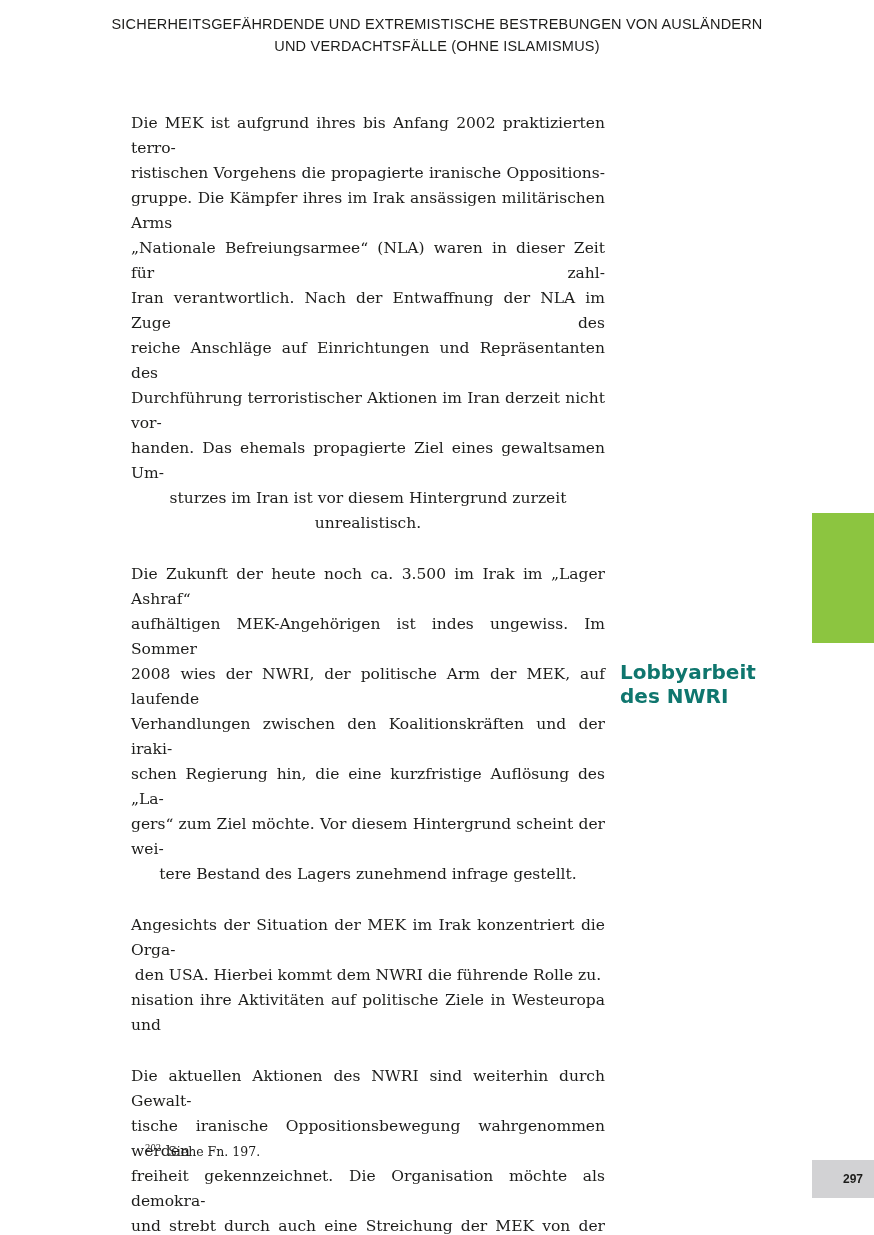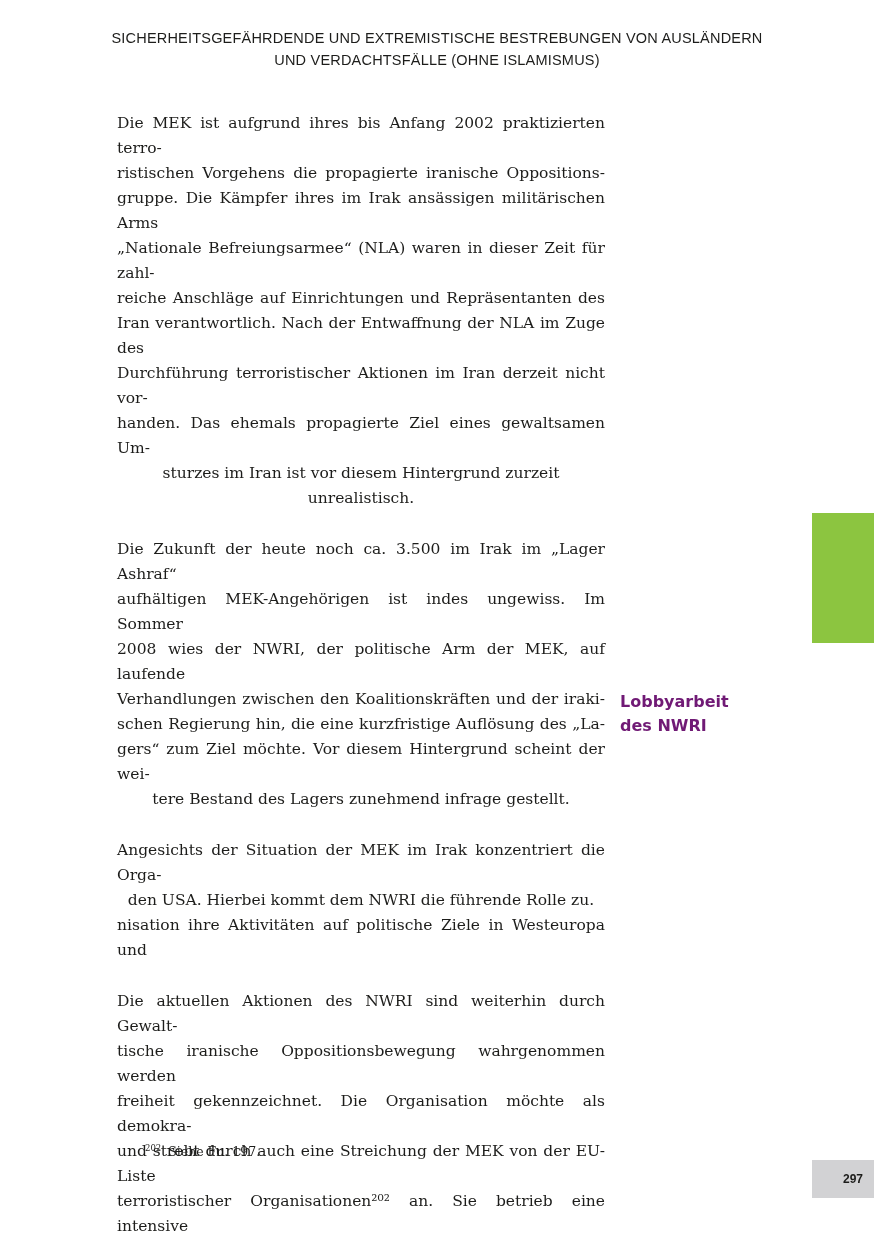--- a/index.html
+++ b/index.html
@@ -10,21 +10,21 @@
   .page {
     position: relative;
     width: 874px;
     height: 1235px;
     background: #ffffff;
     overflow: hidden;
     color: #1d1d1b;
   }
   .running-head {
     position: absolute;
-    top: 27px;
+    top: 13px;
     left: 0;
     width: 874px;
     text-align: center;
     font-family: "Liberation Sans", sans-serif;
     font-size: 14.5px;
     line-height: 22px;
     letter-spacing: 0.2px;
     color: #1d1d1b;
   }
   .body-text {
@@ -37,35 +37,36 @@
     line-height: 25px;
     color: #1d1d1b;
   }
   .paragraph {
     margin: 0 0 26px 0;
   }
   .text-line {
     text-align: justify;
     text-align-last: justify;
     white-space: normal;
+    margin-left: 14px;
   }
   .text-line.last {
     text-align: center;
     text-align-last: auto;
   }
   .margin-note {
     position: absolute;
-    top: 690px;
+    top: 660px;
     left: 620px;
     width: 130px;
     font-family: "DejaVu Sans", "Liberation Sans", sans-serif;
     font-weight: bold;
-    font-size: 16px;
+    font-size: 20px;
     line-height: 24px;
-    color: #701a75;
+    color: #0f766e;
   }
   .green-marker {
     position: absolute;
     top: 513px;
     left: 812px;
     width: 62px;
     height: 130px;
   }
   .footnote {
     position: absolute;
@@ -108,22 +109,22 @@
     <div>SICHERHEITSGEFÄHRDENDE UND EXTREMISTISCHE BESTREBUNGEN VON AUSLÄNDERN</div>
     <div>UND VERDACHTSFÄLLE (OHNE ISLAMISMUS)</div>
   </div>
 
   <div class="body-text">
       <div class="paragraph">
         <div class="text-line">Die MEK ist aufgrund ihres bis Anfang 2002 praktizierten terro-</div>
         <div class="text-line">ristischen Vorgehens die propagierte iranische Oppositions-</div>
         <div class="text-line">gruppe. Die Kämpfer ihres im Irak ansässigen militärischen Arms</div>
         <div class="text-line">„Nationale Befreiungsarmee“ (NLA) waren in dieser Zeit für zahl-</div>
+        <div class="text-line">Iran verantwortlich. Nach der Entwaffnung der NLA im Zuge des</div>
         <div class="text-line">reiche Anschläge auf Einrichtungen und Repräsentanten des</div>
-        <div class="text-line">Iran verantwortlich. Nach der Entwaffnung der NLA im Zuge des</div>
         <div class="text-line">Durchführung terroristischer Aktionen im Iran derzeit nicht vor-</div>
         <div class="text-line">handen. Das ehemals propagierte Ziel eines gewaltsamen Um-</div>
         <div class="text-line last">sturzes im Iran ist vor diesem Hintergrund zurzeit unrealistisch.</div>
       </div>
       <div class="paragraph">
         <div class="text-line">Die Zukunft der heute noch ca. 3.500 im Irak im „Lager Ashraf“</div>
         <div class="text-line">aufhältigen MEK-Angehörigen ist indes ungewiss. Im Sommer</div>
         <div class="text-line">2008 wies der NWRI, der politische Arm der MEK, auf laufende</div>
         <div class="text-line">Verhandlungen zwischen den Koalitionskräften und der iraki-</div>
         <div class="text-line">schen Regierung hin, die eine kurzfristige Auflösung des „La-</div>

